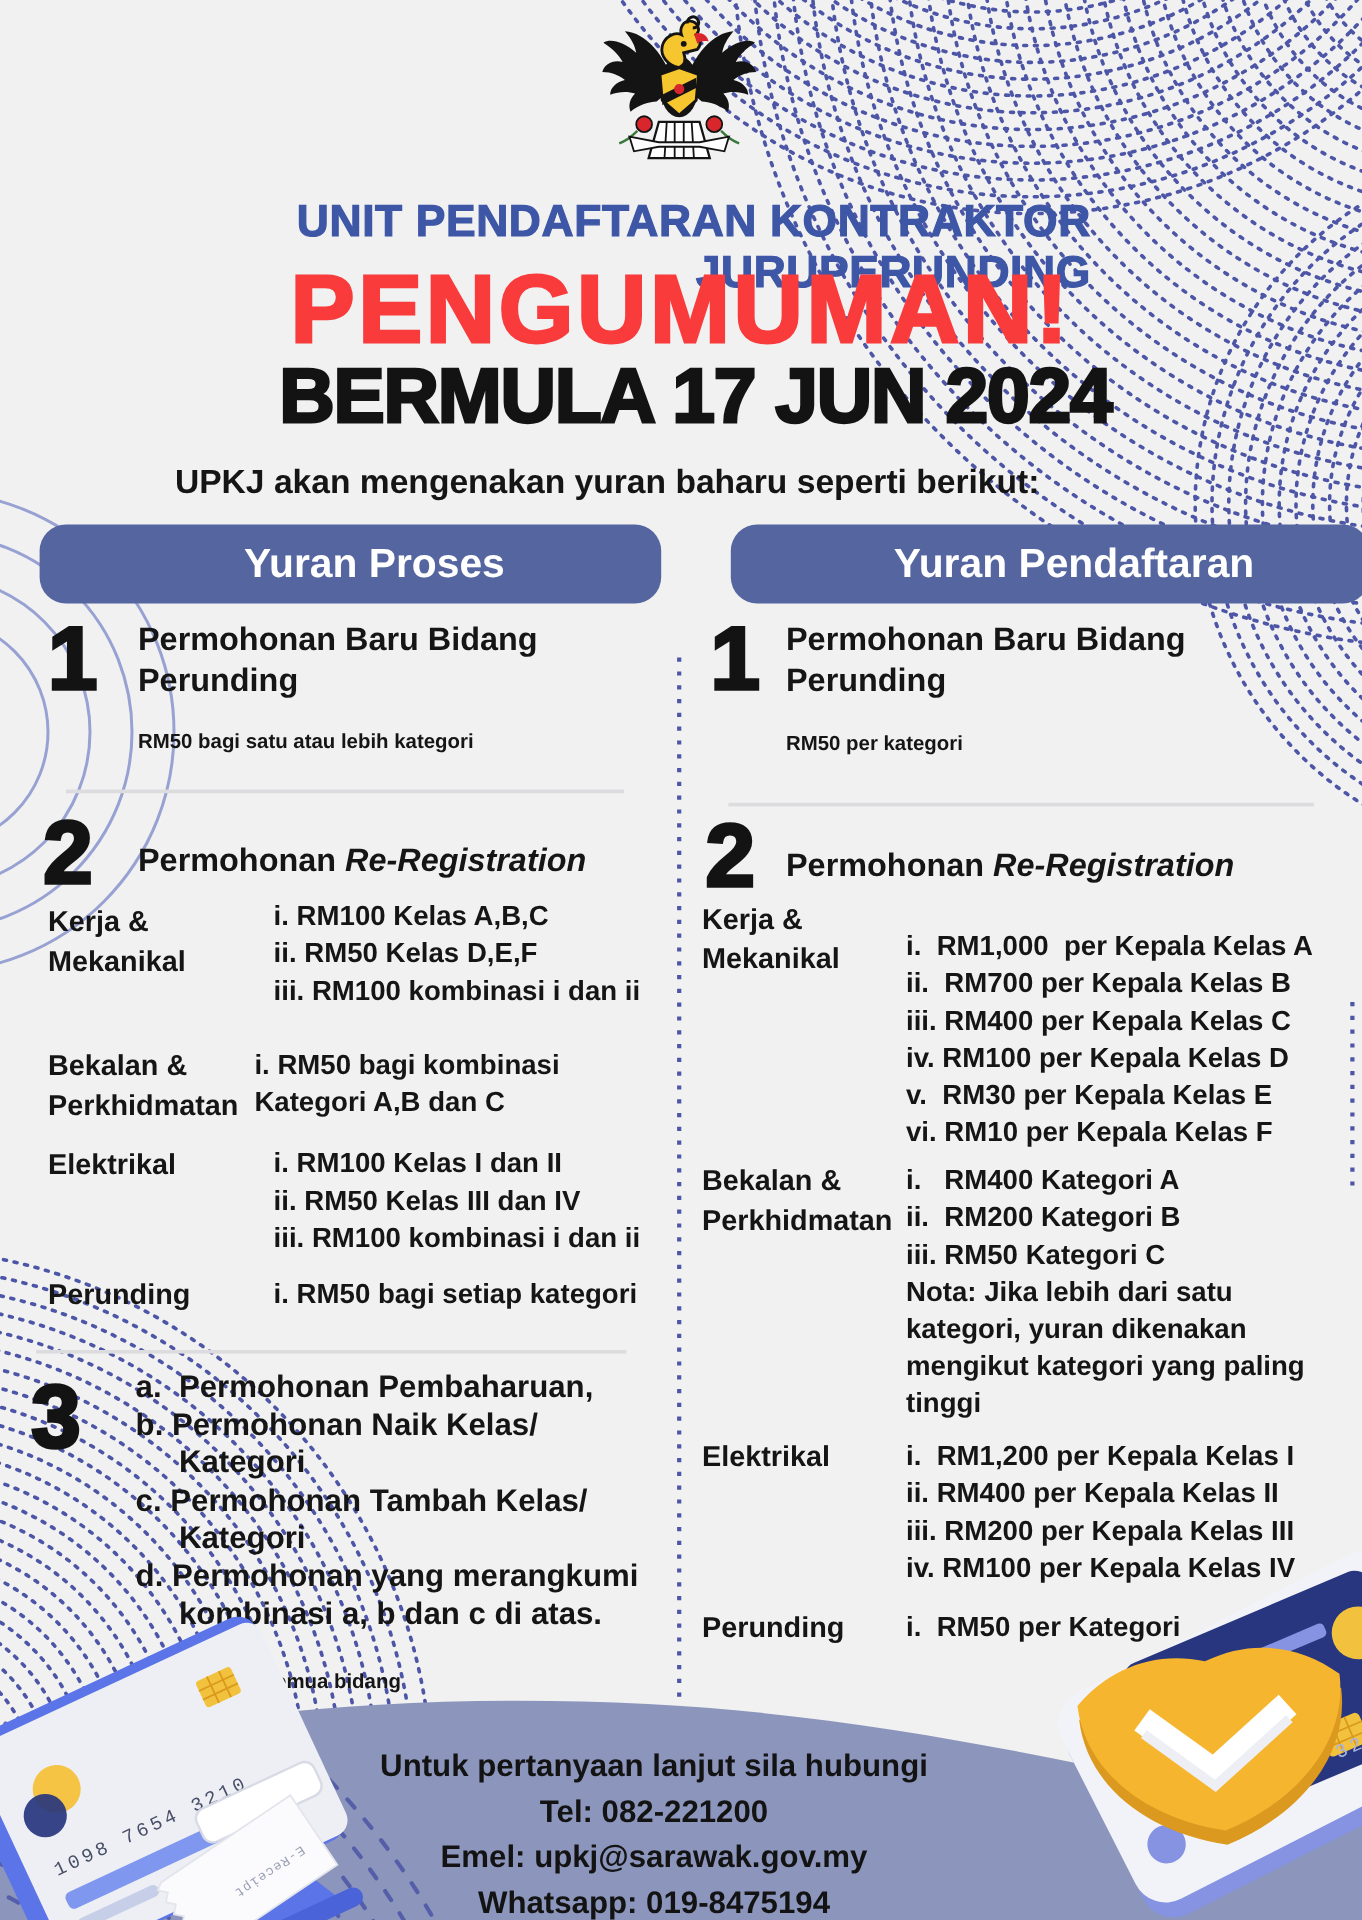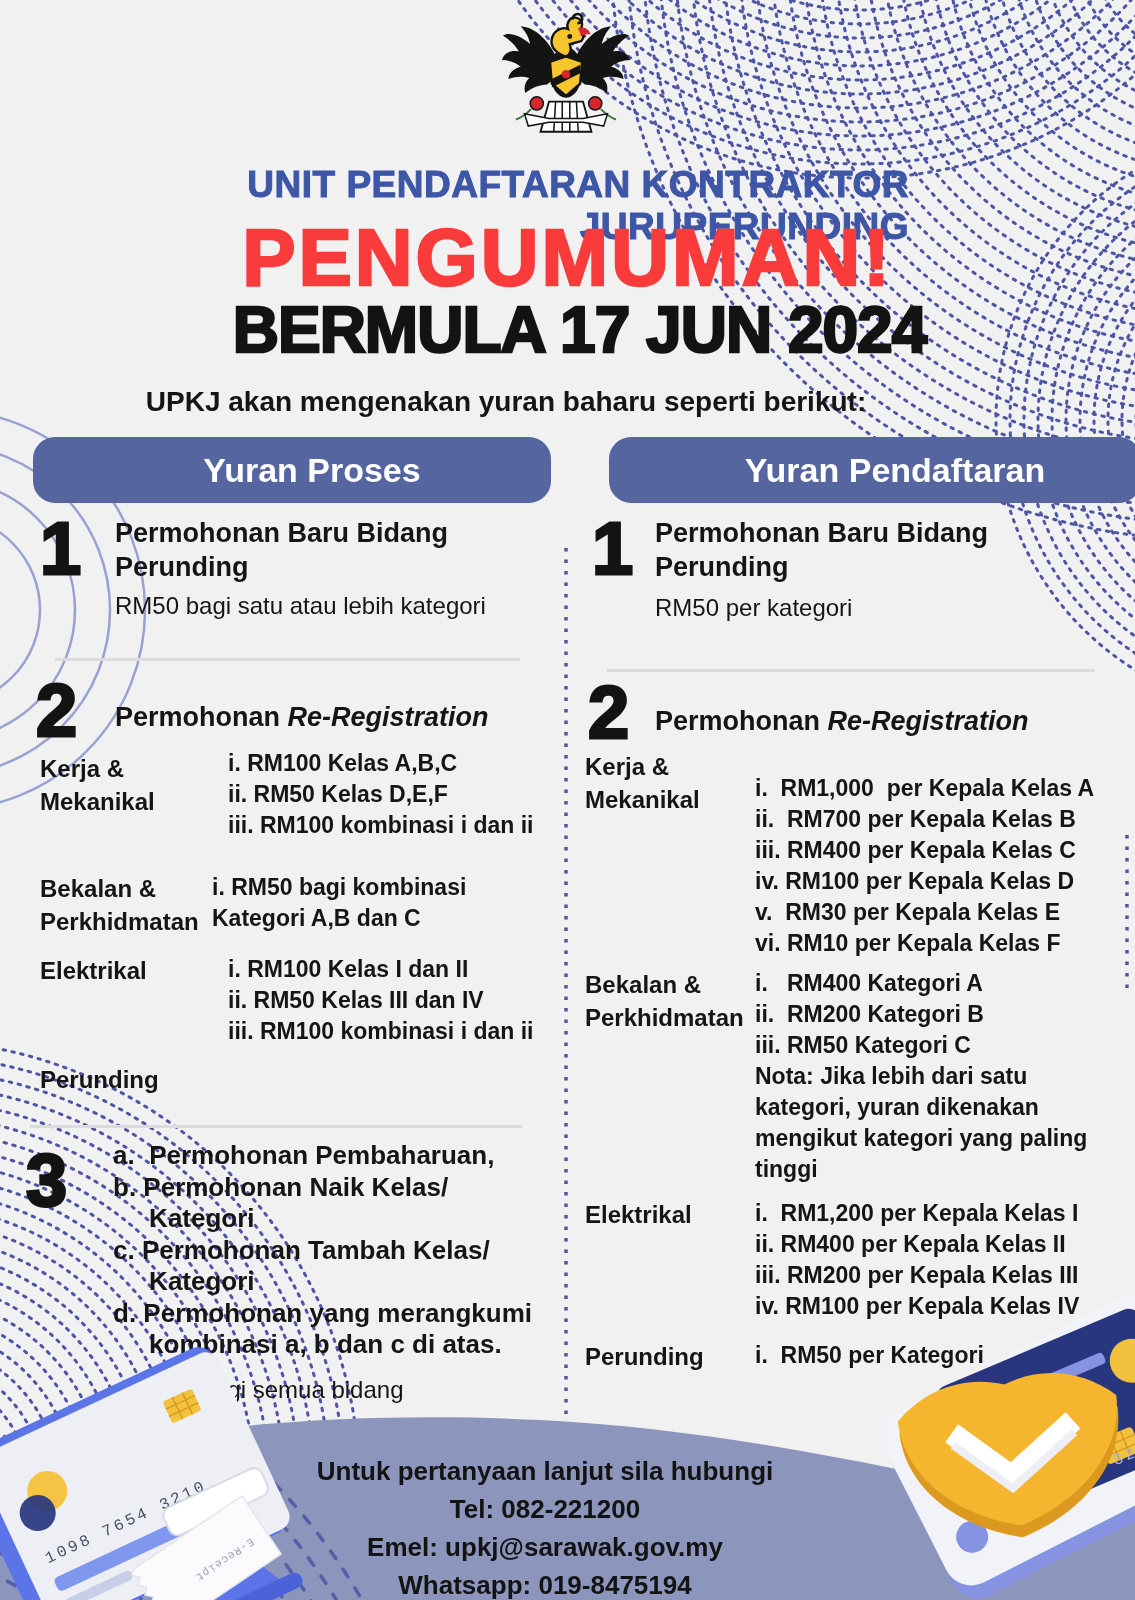--- a/index.html
+++ b/index.html
@@ -18,21 +18,21 @@
              -webkit-text-stroke:2.5px #131313;}
   .subtitle{position:absolute;left:0;top:386px;width:1012px;text-align:center;
              font-size:28px;font-weight:700;color:#151515;}
   .pill{position:absolute;top:437px;height:66px;background:#55659F;border-radius:22px;
         color:#FFFFFF;font-size:34px;font-weight:700;display:flex;align-items:center;justify-content:center;padding-left:40px;}
   .pill-left{left:33px;width:478px;}
   .pill-right{left:609px;width:492px;}
   .num{position:absolute;font-size:74px;font-weight:800;line-height:1;letter-spacing:-3px;
        color:#131313;-webkit-text-stroke:3px #131313;}
   .sec-title{position:absolute;font-size:27px;font-weight:700;line-height:34px;white-space:pre;}
-  .fee{position:absolute;font-size:24px;font-weight:400;}
+  .fee{position:absolute;font-size:17px;font-weight:700;margin-top:16px;}
   .hr{position:absolute;height:3px;background:#DCDCDE;}
   .rlabel{position:absolute;font-size:24px;font-weight:700;line-height:33px;white-space:pre;}
   .rvals{position:absolute;font-size:23px;font-weight:700;line-height:31px;white-space:pre;}
   .it{font-style:italic;}
   .s3list{position:absolute;left:113px;top:1140px;font-size:26px;font-weight:700;
           line-height:31.5px;white-space:pre;}
   .footer-text{position:absolute;left:145px;top:1452px;width:800px;text-align:center;z-index:6;}
   .footer-text div{font-size:26px;font-weight:700;line-height:38px;color:#131313;}
   .mono{font-family:"Liberation Mono",monospace;}
 </style>
@@ -184,20 +184,21 @@
 iii. RM100 kombinasi i dan ii</div>
   <div class="rlabel" style="left:40px;top:872px;">Bekalan &amp;
 Perkhidmatan</div>
   <div class="rvals" style="left:212px;top:872px;">i. RM50 bagi kombinasi
 Kategori A,B dan C</div>
   <div class="rlabel" style="left:40px;top:954px;">Elektrikal</div>
   <div class="rvals" style="left:228px;top:954px;">i. RM100 Kelas I dan II
 ii. RM50 Kelas III dan IV
 iii. RM100 kombinasi i dan ii</div>
   <div class="rlabel" style="left:40px;top:1063px;">Perunding</div>
+  <div class="rvals" style="left:228px;top:1063px;">i. RM50 bagi setiap kategori</div>
 
   <div class="hr" style="left:30px;top:1125px;width:492px;"></div>
   <div class="num" style="left:26px;top:1144px;">3</div>
   <div class="s3list">a.  Permohonan Pembaharuan,
 b. Permohonan Naik Kelas/
      Kategori
 c. Permohonan Tambah Kelas/
      Kategori
 d. Permohonan yang merangkumi
      kombinasi a, b dan c di atas.</div>

